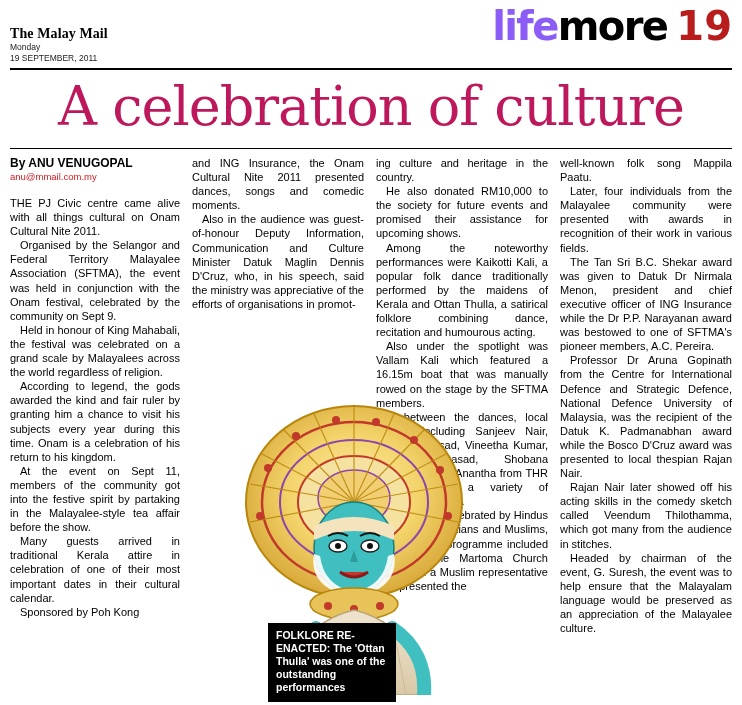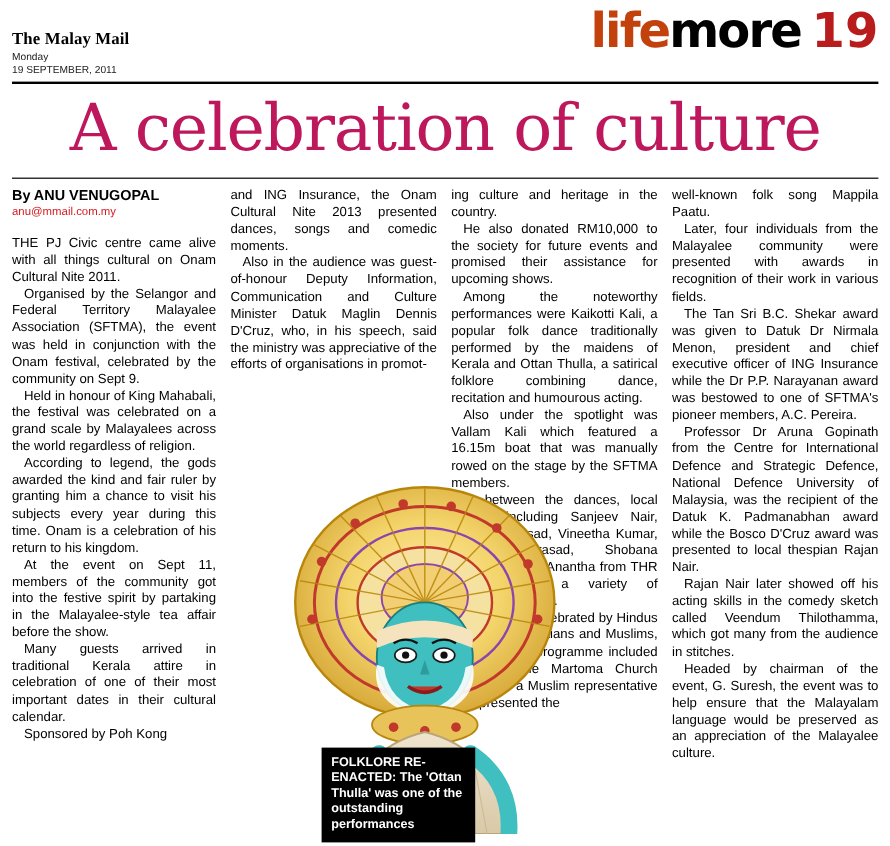--- a/index.html
+++ b/index.html
@@ -59,21 +59,21 @@
     display: flex;
     align-items: baseline;
   }
   .section-word {
     font-family: "DejaVu Sans", sans-serif;
     font-size: 40px;
     font-weight: bold;
     letter-spacing: -1.6px;
     line-height: 40px;
   }
-  .section-word .life { color: #c2410c; }
+  .section-word .life { color: #8b5cf6; }
   .section-word .style { color: #000000; }
   .section-num {
     font-family: "DejaVu Sans", sans-serif;
     font-size: 40px;
     font-weight: bold;
     color: #b91c1c;
     margin-left: 9px;
     line-height: 40px;
   }
 
@@ -217,21 +217,21 @@
     <p class="first">THE PJ Civic centre came alive with all things cultural on Onam Cultural Nite 2011.</p>
     <p>Organised by the Selangor and Federal Territory Malayalee Association (SFTMA), the event was held in conjunction with the Onam festival, celebrated by the community on Sept 9.</p>
     <p>Held in honour of King Mahabali, the festival was celebrated on a grand scale by Malayalees across the world regardless of religion.</p>
     <p>According to legend, the gods awarded the kind and fair ruler by granting him a chance to visit his subjects every year during this time. Onam is a celebration of his return to his kingdom.</p>
     <p>At the event on Sept 11, members of the community got into the festive spirit by partaking in the Malayalee-style tea affair before the show.</p>
     <p>Many guests arrived in traditional Kerala attire in celebration of one of their most important dates in their cultural calendar.</p>
     <p>Sponsored by Poh Kong</p>
   </div>
 
   <div class="col" id="col2">
-    <p class="first">and ING Insurance, the Onam Cultural Nite 2013 presented dances, songs and comedic moments.</p>
+    <p class="first">and ING Insurance, the Onam Cultural Nite 2011 presented dances, songs and comedic moments.</p>
     <p>Also in the audience was guest-of-honour Deputy Information, Communication and Culture Minister Datuk Maglin Dennis D'Cruz, who, in his speech, said the ministry was appreciative of the efforts of organisations in promot-</p>
   </div>
 
   <div class="col" id="col3">
     <p class="first">ing culture and heritage in the country.</p>
     <p>He also donated RM10,000 to the society for future events and promised their assistance for upcoming shows.</p>
     <p>Among the noteworthy performances were Kaikotti Kali, a popular folk dance traditionally performed by the maidens of Kerala and Ottan Thulla, a satirical folklore combining dance, recitation and humourous acting.</p>
     <p>Also under the spotlight was Vallam Kali which featured a 16.15m boat that was manually rowed on the stage by the SFTMA members.</p>
     <p>In between the dances, local artistes including Sanjeev Nair, Pranave Prasad, Vineetha Kumar, Preetha Prasad, Shobana Manivanan and Anantha from THR Raaga, sang a variety of Malayalam songs.</p>
     <p>With Onam celebrated by Hindus as well as Christians and Muslims, the evening's programme included items by the Martoma Church group and a Muslim representative who presented the</p>

